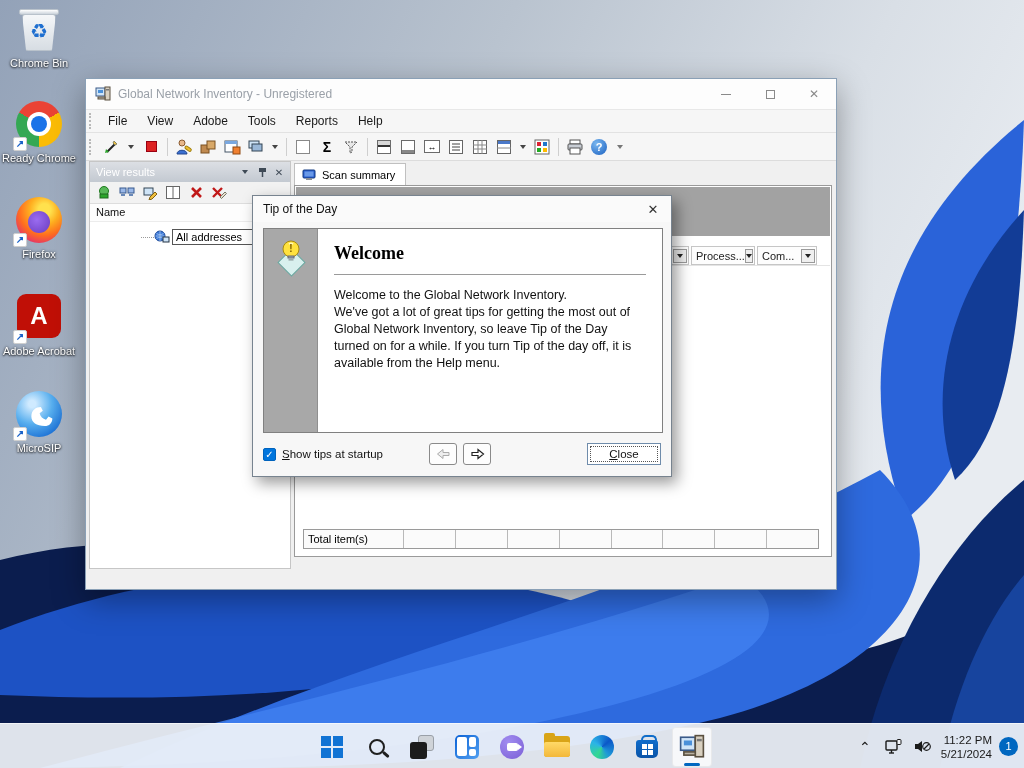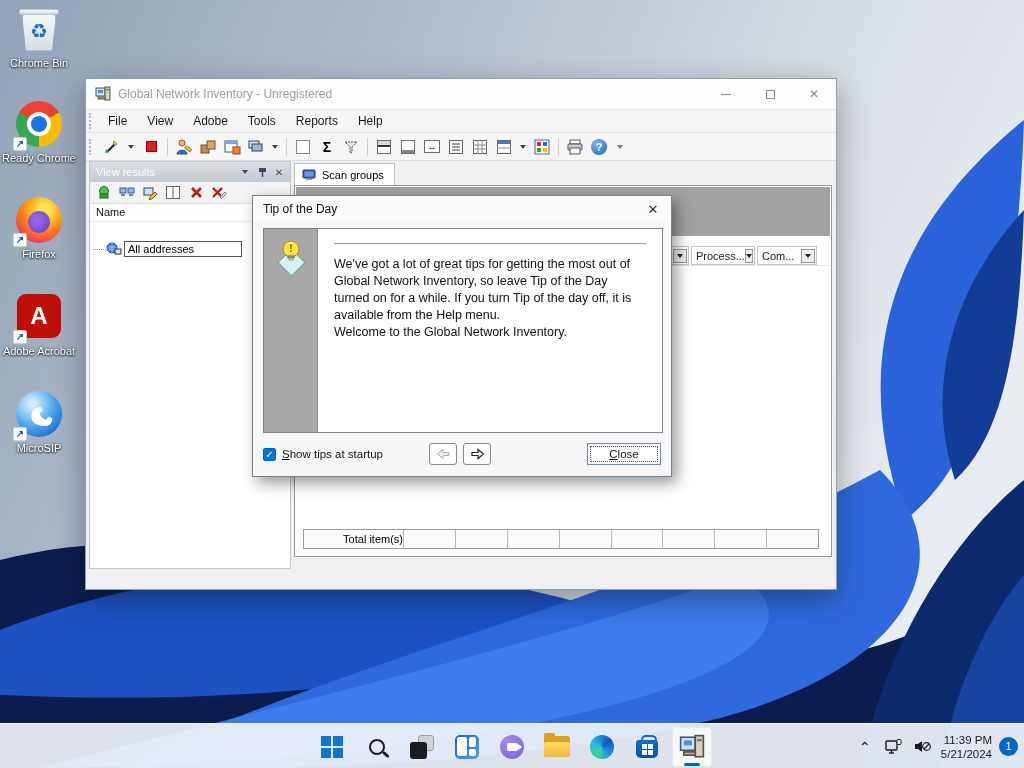--- a/index.html
+++ b/index.html
@@ -44,33 +44,33 @@
 
   #client { position:absolute; left:0; top:82px; width:720px; height:410px; }
   
   #lpanel { position:absolute; left:3px; top:0; width:202px; height:408px; background:#fff; border:1px solid #c6c6c6; }
   #lpanel-hdr { height:20px; background:linear-gradient(#dcdfe4,#c3c9d1); display:flex; align-items:center; padding:0 4px 0 6px; }
   #lpanel-hdr .t { color:#fff; font-size:11px; flex:1; }
   .ph-ico { width:14px; height:14px; display:flex; align-items:center; justify-content:center; color:#3f4a56; font-size:10px; margin-left:3px; }
   #lpanel-tools { height:22px; background:#f2f2f2; border-bottom:1px solid #dddddd; display:flex; align-items:center; gap:5px; padding-left:5px; }
   .ltool { width:18px; height:16px; display:flex; align-items:center; justify-content:center; }
   #name-hdr { height:18px; border-bottom:1px solid #ececec; font-size:11px; color:#111; padding:2px 0 0 6px; background:#fdfdfd; }
-  #tree-row { display:flex; align-items:center; height:18px; margin-top:18px; }
+  #tree-row { display:flex; align-items:center; height:18px; margin-top:6px;justify-content:flex-end; }
   .dotline { width:13px; border-top:1px dotted #9a9a9a; margin-left:3px; }
   #addr-box { border:1px solid #555; font-size:11px; padding:1px 3px; margin-left:2px; width:118px; background:#fff; }
   
   #rpanel { position:absolute; left:208px; top:0; width:540px; height:410px; }
   #tabbar { height:24px; display:flex; align-items:flex-end; }
   .tab { height:22px; background:#fff; border:1px solid #c0c0c0; border-bottom:none; display:flex; align-items:center; gap:5px; padding:0 10px 0 7px; font-size:11px; }
   #rcontent { position:absolute; left:0; top:24px; width:538px; height:372px; background:#fff; border:1px solid #9a9a9a; }
   #grayband { position:absolute; left:1px; top:1px; right:1px; height:49px; background:#a2a2a2; }
   #hdrrow { position:absolute; left:1px; top:60px; right:1px; height:20px; display:flex; justify-content:flex-end; padding-right:13px; border-bottom:1px solid #e4e4e4; }
   .hcell { border:1px solid #c6c6c6; display:flex; align-items:center; font-size:11px; color:#222; padding-left:4px; margin-left:2px; background:#fdfdfd; }
   .hdrop { width:14px; height:14px; margin:0 1px 0 auto; border:1px solid #9a9a9a; background:#efefef; display:flex; align-items:center; justify-content:center; }
-  #footrow { position:absolute; left:8px; right:12px; bottom:7px; height:20px; border:1px solid #9a9a9a; display:flex; background:#fbfbfb;text-align:right; }
+  #footrow { position:absolute; left:8px; right:12px; bottom:7px; height:20px; border:1px solid #9a9a9a; display:flex; background:#fbfbfb; }
   .fcell0 { width:100px; border-right:1px solid #b9b9b9; font-size:11px; padding:3px 0 0 4px; }
   .fcell { flex:1; border-right:1px solid #b9b9b9; }
   .fcell:last-child { border-right:none; }
   
   #statusbar { position:absolute; left:0; bottom:0; width:750px; height:19px; background:#f2f2f2; border-top:1px solid #dcdcdc; font-size:11px; color:#222; }
   .ssep { position:absolute; top:2px; bottom:2px; width:1px; background:#d5d5d5; }
   #sgrip { position:absolute; right:1px; bottom:1px; width:10px; height:10px; background:
     linear-gradient(135deg, transparent 0 50%, #b9b9b9 50% 60%, transparent 60% 70%, #b9b9b9 70% 80%, transparent 80% 90%, #b9b9b9 90%); }
 
   
@@ -422,21 +422,21 @@
     </div>
 
     <div id="rpanel">
       <div id="tabbar">
         <div class="tab">
           <svg width="15" height="12" viewBox="0 0 15 12">
               <rect x="1" y="1" width="12" height="8" rx="1" fill="#2a5fd0" stroke="#123a80"></rect>
               <rect x="2.5" y="2.5" width="9" height="5" fill="#6a9ae8"></rect>
               <rect x="4" y="9" width="6" height="2" fill="#8a8f98"></rect>
             </svg>
-          <span>Scan groups</span>
+          <span>Scan summary</span>
         </div>
       </div>
       <div id="rcontent">
         <div id="grayband"></div>
         <div id="hdrrow">
           <div class="hcell" style="width:38px">
             <span>e</span>
             <div class="hdrop">
                 <div class="caret" style="border-top-color:#222"></div>
               </div>
@@ -483,23 +483,24 @@
       <svg width="34" height="38" viewBox="0 0 34 38">
         <rect x="8" y="14" width="19" height="19" fill="#d8f0ee" stroke="#6aa8a0" transform="rotate(45 17.5 23.5)"></rect>
         <circle cx="17" cy="10" r="8" fill="#ffe23e" stroke="#a88a10"></circle>
         <path d="M15 5 a3.5 3.5 0 0 1 4 0" stroke="#fff8c0" fill="none" stroke-width="1.6"></path>
         <text x="17" y="13" font-size="10" font-weight="bold" text-anchor="middle" fill="#7a5a00">!</text>
         <rect x="14" y="17" width="6" height="2" fill="#9aa" stroke="#667"></rect>
         <rect x="14.5" y="20" width="5" height="1.6" fill="#9aa"></rect>
       </svg>
     </div>
     <div id="dlg-main">
+      <h1>Welcome</h1>
       <div id="dlg-hr"></div>
+      <p class="dlg-body">Welcome to the Global Network Inventory.</p>
       <p class="dlg-body">We've got a lot of great tips for getting the most out of Global Network Inventory, so leave Tip of the Day turned on for a while. If you turn Tip of the day off, it is available from the Help menu.</p>
-      <p class="dlg-body">Welcome to the Global Network Inventory.</p>
     </div>
   </div>
   <div id="dlg-bottom">
     <div id="chk"><span>✓</span></div>
     <span id="chk-lbl"><span class="u">S</span><span>how tips at startup</span></span>
     <div style="flex:1"></div>
     <div class="navbtn">
       <svg width="15" height="12" viewBox="0 0 15 12">
           <path d="M13 4.5 H7 V1.5 L1.5 6 L7 10.5 V7.5 H13 Z" fill="#eee" stroke="#aaa"></path>
         </svg>
@@ -588,18 +589,18 @@
         </svg>
     </div>
     <div class="trayico">
       <svg width="17" height="15" viewBox="0 0 17 15">
           <path d="M1 5 h3 l4-3 v11 l-4-3 H1 Z" fill="#1a1a1a"></path>
           <circle cx="12.5" cy="7.5" r="3.8" fill="none" stroke="#1a1a1a" stroke-width="1.2"></circle>
           <line x1="10" y1="10" x2="15" y2="5" stroke="#1a1a1a" stroke-width="1.2"></line>
         </svg>
     </div>
     <div id="clock">
-      <div>11:39 PM</div>
+      <div>11:22 PM</div>
       <div>5/21/2024</div>
     </div>
     <div id="badge">1</div>
   </div>
 </div>
 
 </body></html>

